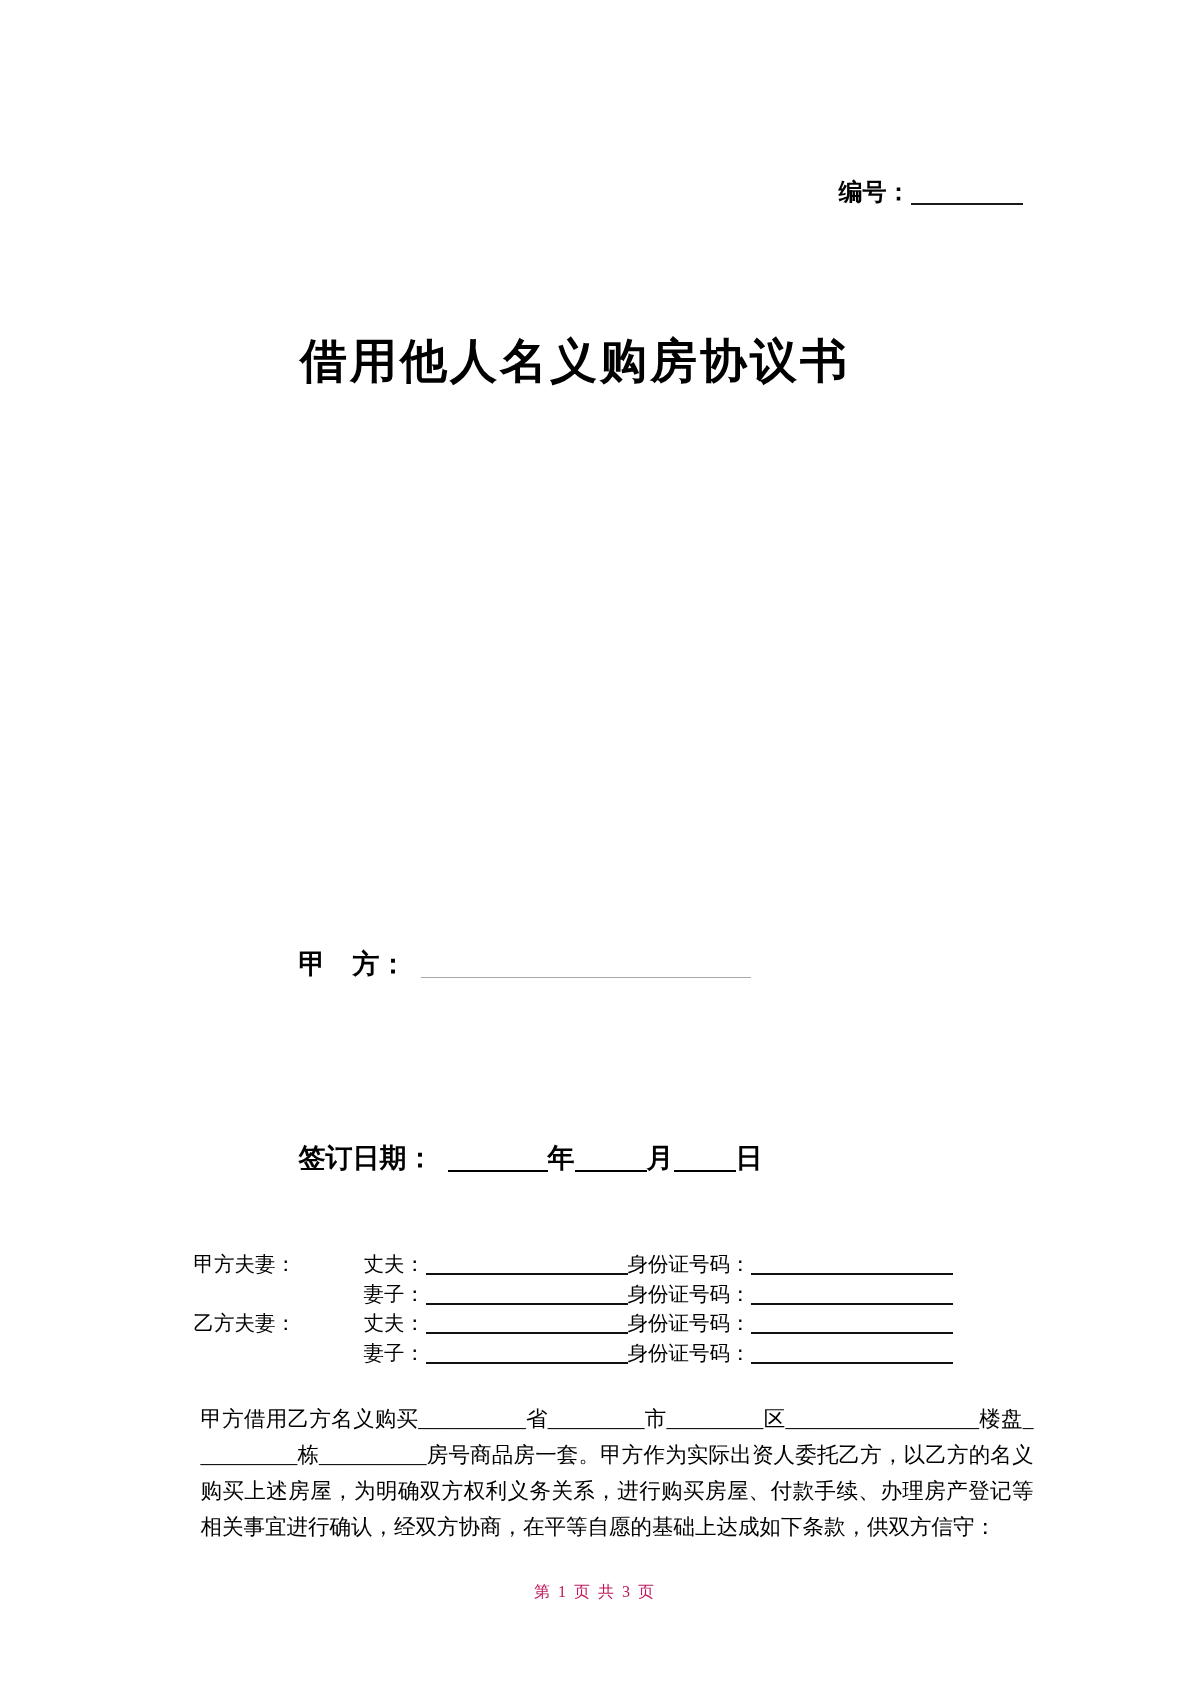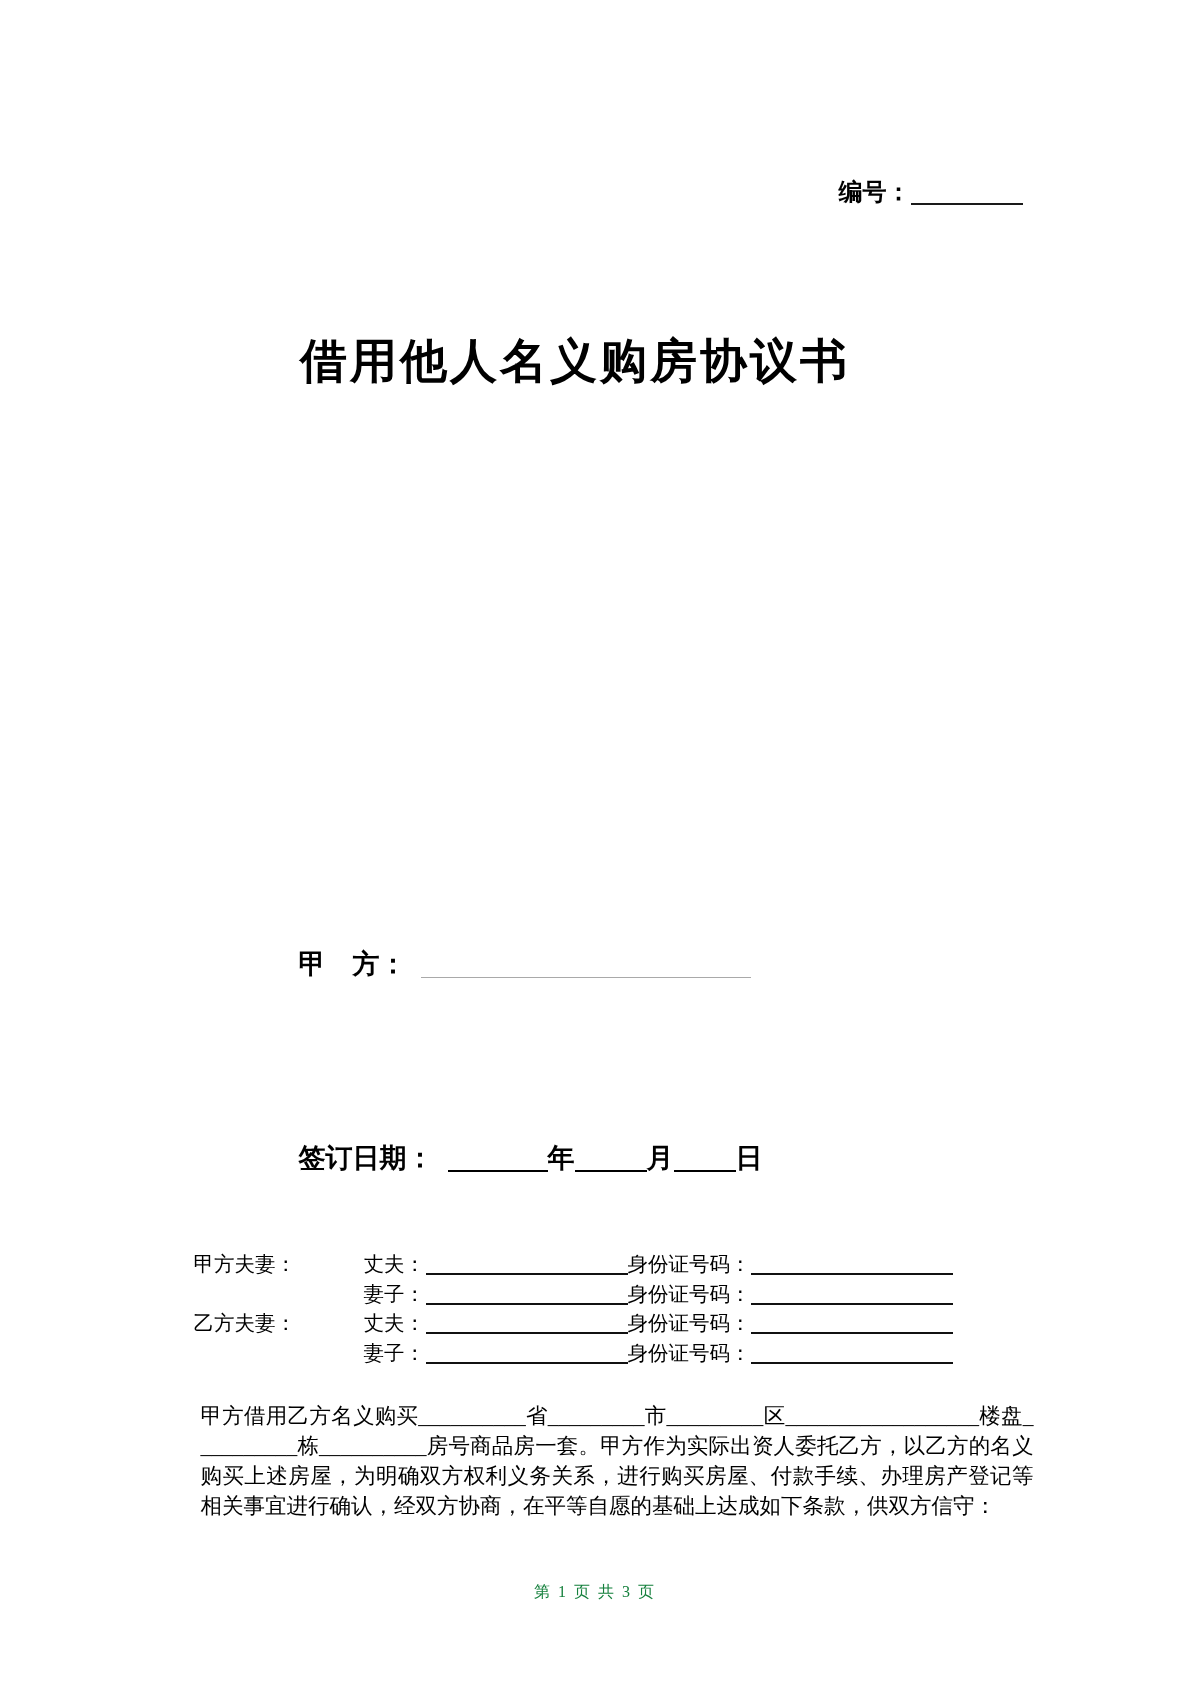--- a/index.html
+++ b/index.html
@@ -89,35 +89,35 @@
   }
   .c-id { display: inline-block; }
 
   
   .body-paragraph {
     position: absolute;
     left: 180px;
     top: 1401px;
     width: 833px;
     font-size: 21.5px;
-    line-height: 30px;
+    line-height: 36px;
     text-align: justify;
     word-break: break-all;
   }
 
   
   .page-footer {
     position: absolute;
     top: 1582px;
     left: 0;
     width: 100%;
     text-align: center;
     font-size: 16px;
     letter-spacing: 2px;
-    color: #15803d;
+    color: #be185d;
   }
 </style>
 </head>
 <body>
 
 <div class="page">
 
   <div class="doc-number">
     <span>编号：</span><span class="blank"></span>
   </div>

